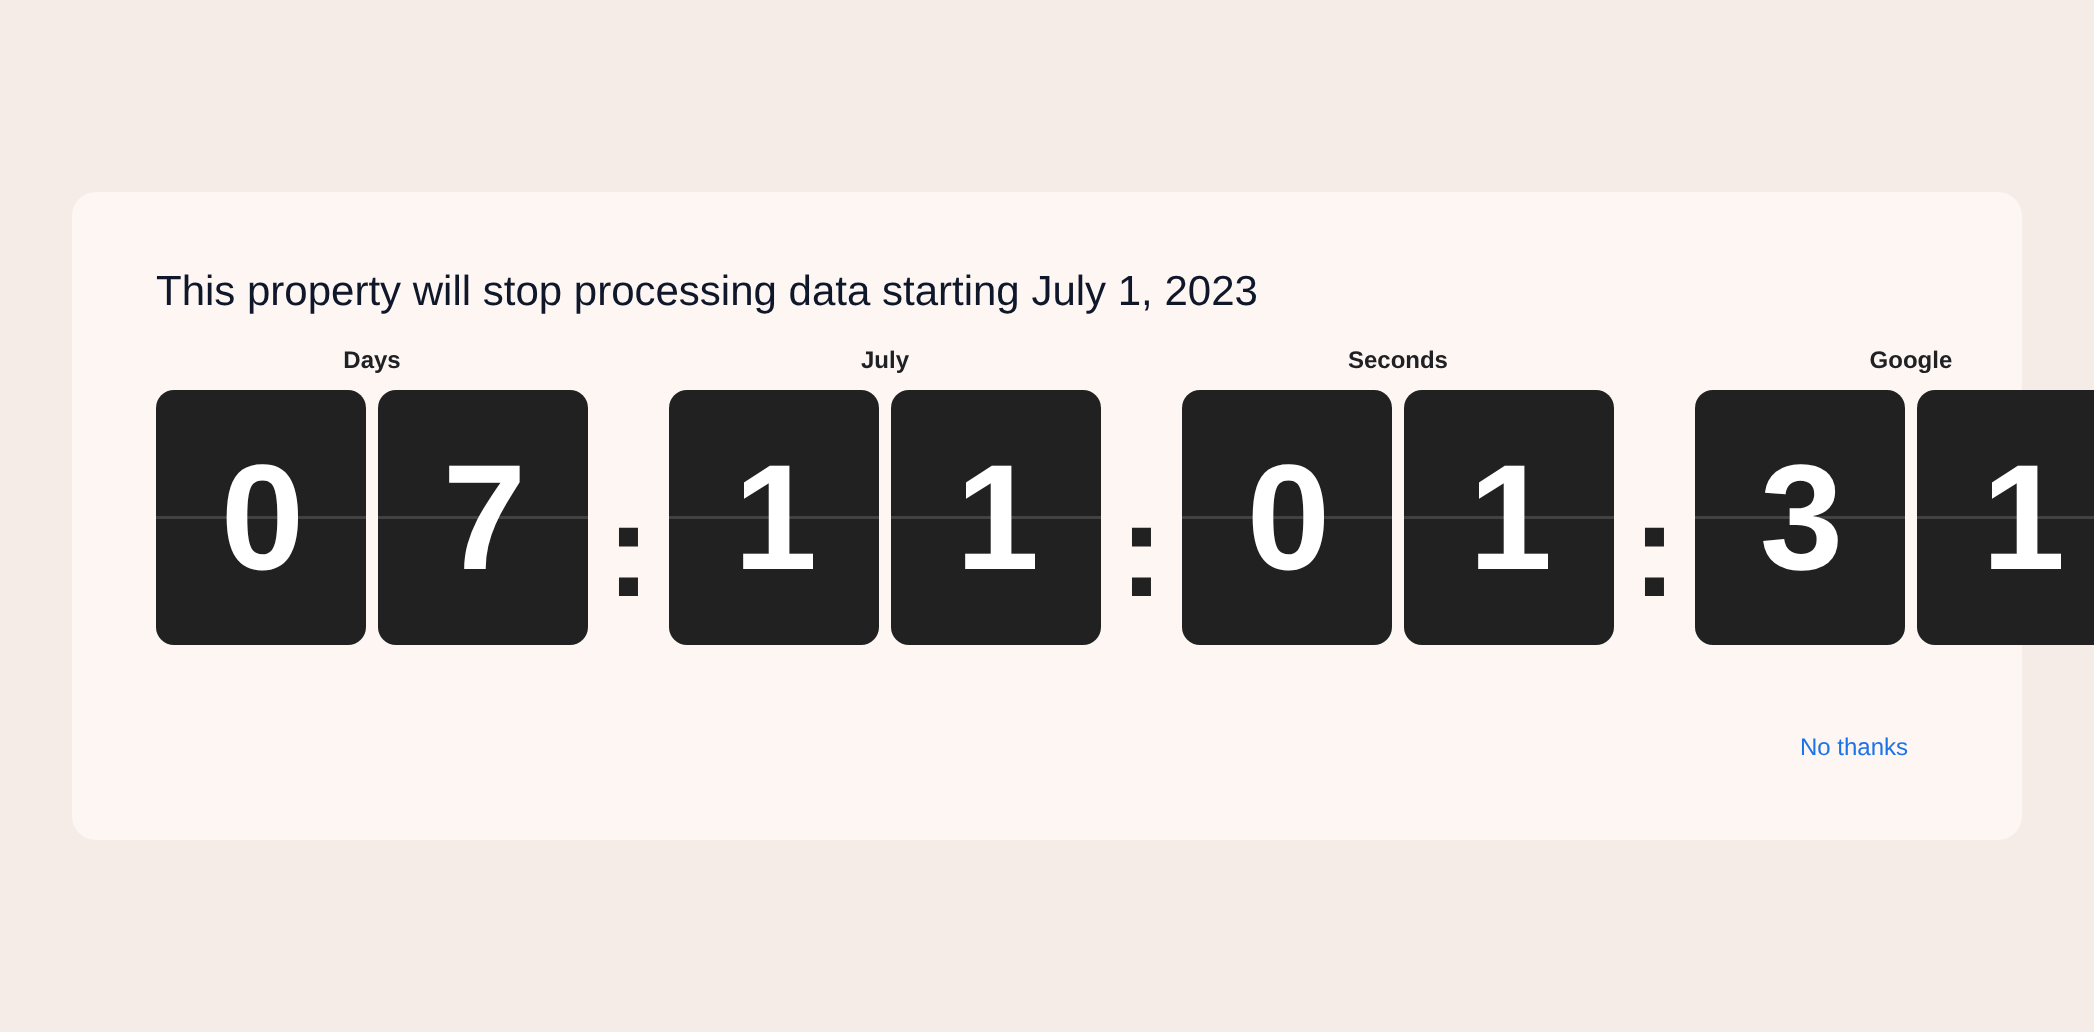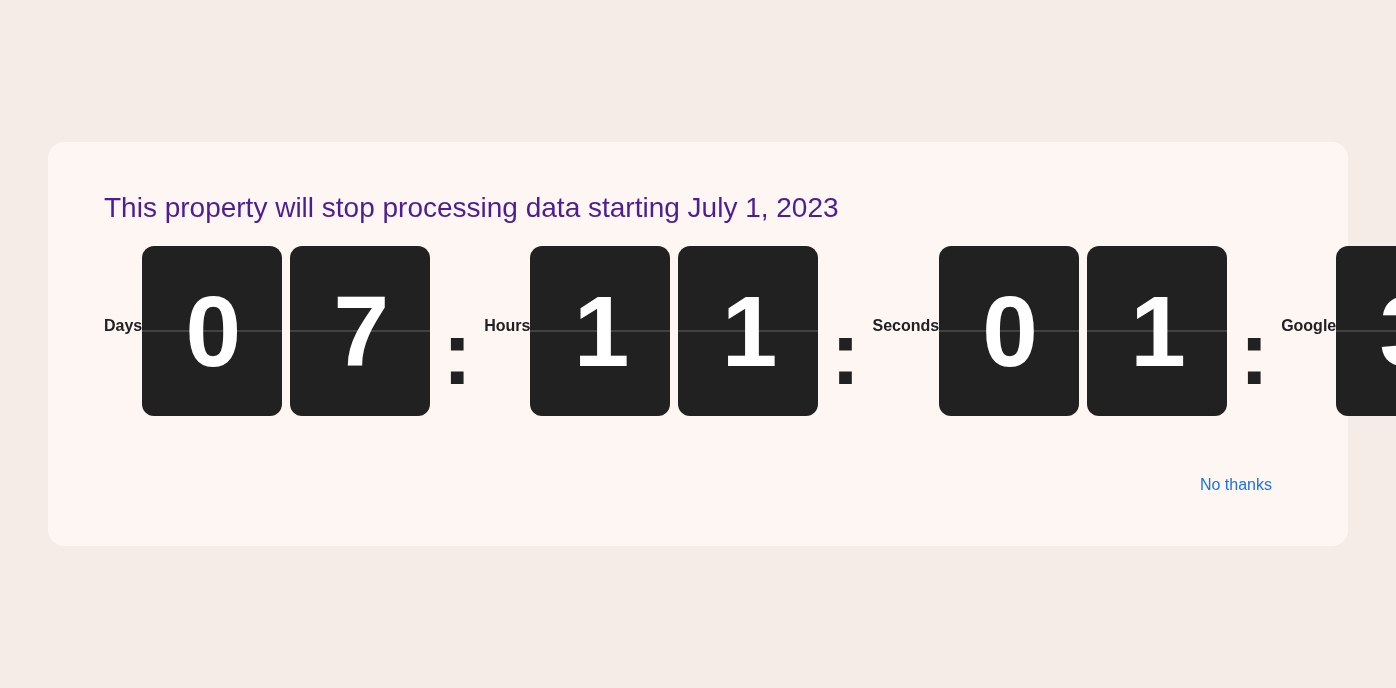--- a/index.html
+++ b/index.html
@@ -22,21 +22,21 @@
       background: #fdf6f3;
       border-radius: 16px;
       padding: 48px 56px 40px 56px;
       max-width: 1300px;
       width: 100%;
     }
 
     .title {
       font-size: 28px;
       font-weight: 500;
-      color: #4c1d95;
+      color: #0f172a;
       margin-bottom: 20px;
       line-height: 1.3;
     }
 
     .description {
       font-size: 15px;
       color: #3c4043;
       line-height: 1.6;
       margin-bottom: 36px;
       max-width: 900px;
@@ -104,21 +104,21 @@
       color: #212121;
       line-height: 1;
       padding: 0 12px;
       margin-top: 28px;
       align-self: flex-end;
       padding-bottom: 18px;
     }
 
     .time-group {
       display: flex;
-      flex-direction: row;
+      flex-direction: column;
       align-items: center;
     }
 
     .groups-row {
       display: flex;
       align-items: flex-end;
       gap: 0;
     }
 
     .actions {
@@ -167,21 +167,21 @@
           </div>
           <div class="digit-card">
             <span>7</span>
           </div>
         </div>
       </div>
 
       <div class="colon-separator">:</div>
 
       <div class="time-group">
-        <div class="time-label">Hours</div>
+        <div class="time-label">July</div>
         <div class="digits-row">
           <div class="digit-card">
             <span>1</span>
           </div>
           <div class="digit-card">
             <span>1</span>
           </div>
         </div>
       </div>
 

